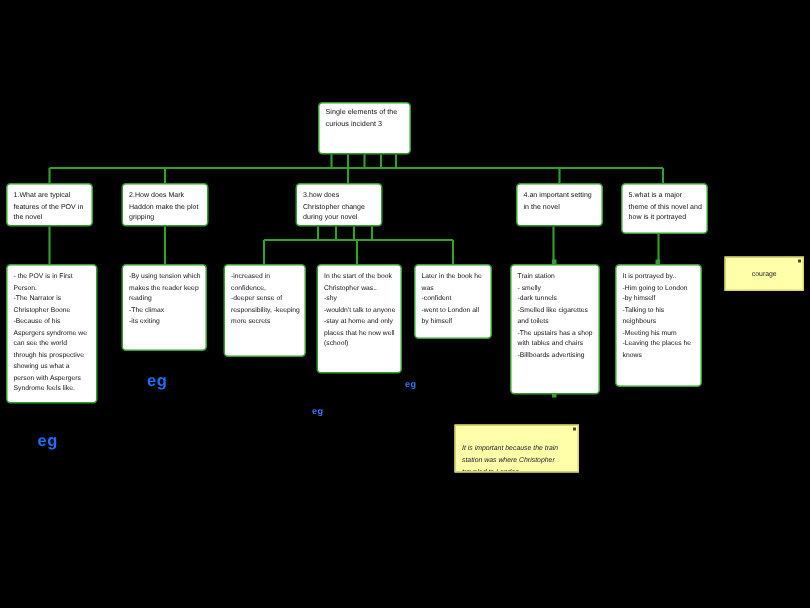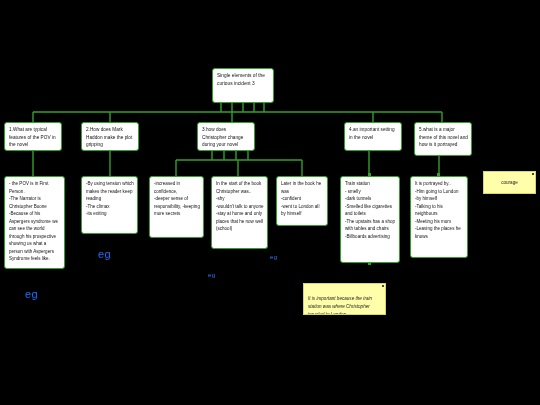--- a/index.html
+++ b/index.html
@@ -52,21 +52,21 @@
   }
   .sticky.plain{font-style:normal;text-align:center;display:flex;align-items:center;justify-content:center;padding:0;}
   .sticky .corner{
     position:absolute;right:1px;top:1px;
     width:2px;height:2px;background:#4a4a2a;
   }
 
   .eg{
     position:absolute;
     color:#1a6fff;
-    font-weight:normal;
+    font-weight:bold;
     font-size:11px;
     line-height:1;
     letter-spacing:0.3px;
   }
   .eg.tiny{font-size:6px;color:#2f7bff;}
 </style>
 </head>
 <body>
 
 <div id="canvas">

